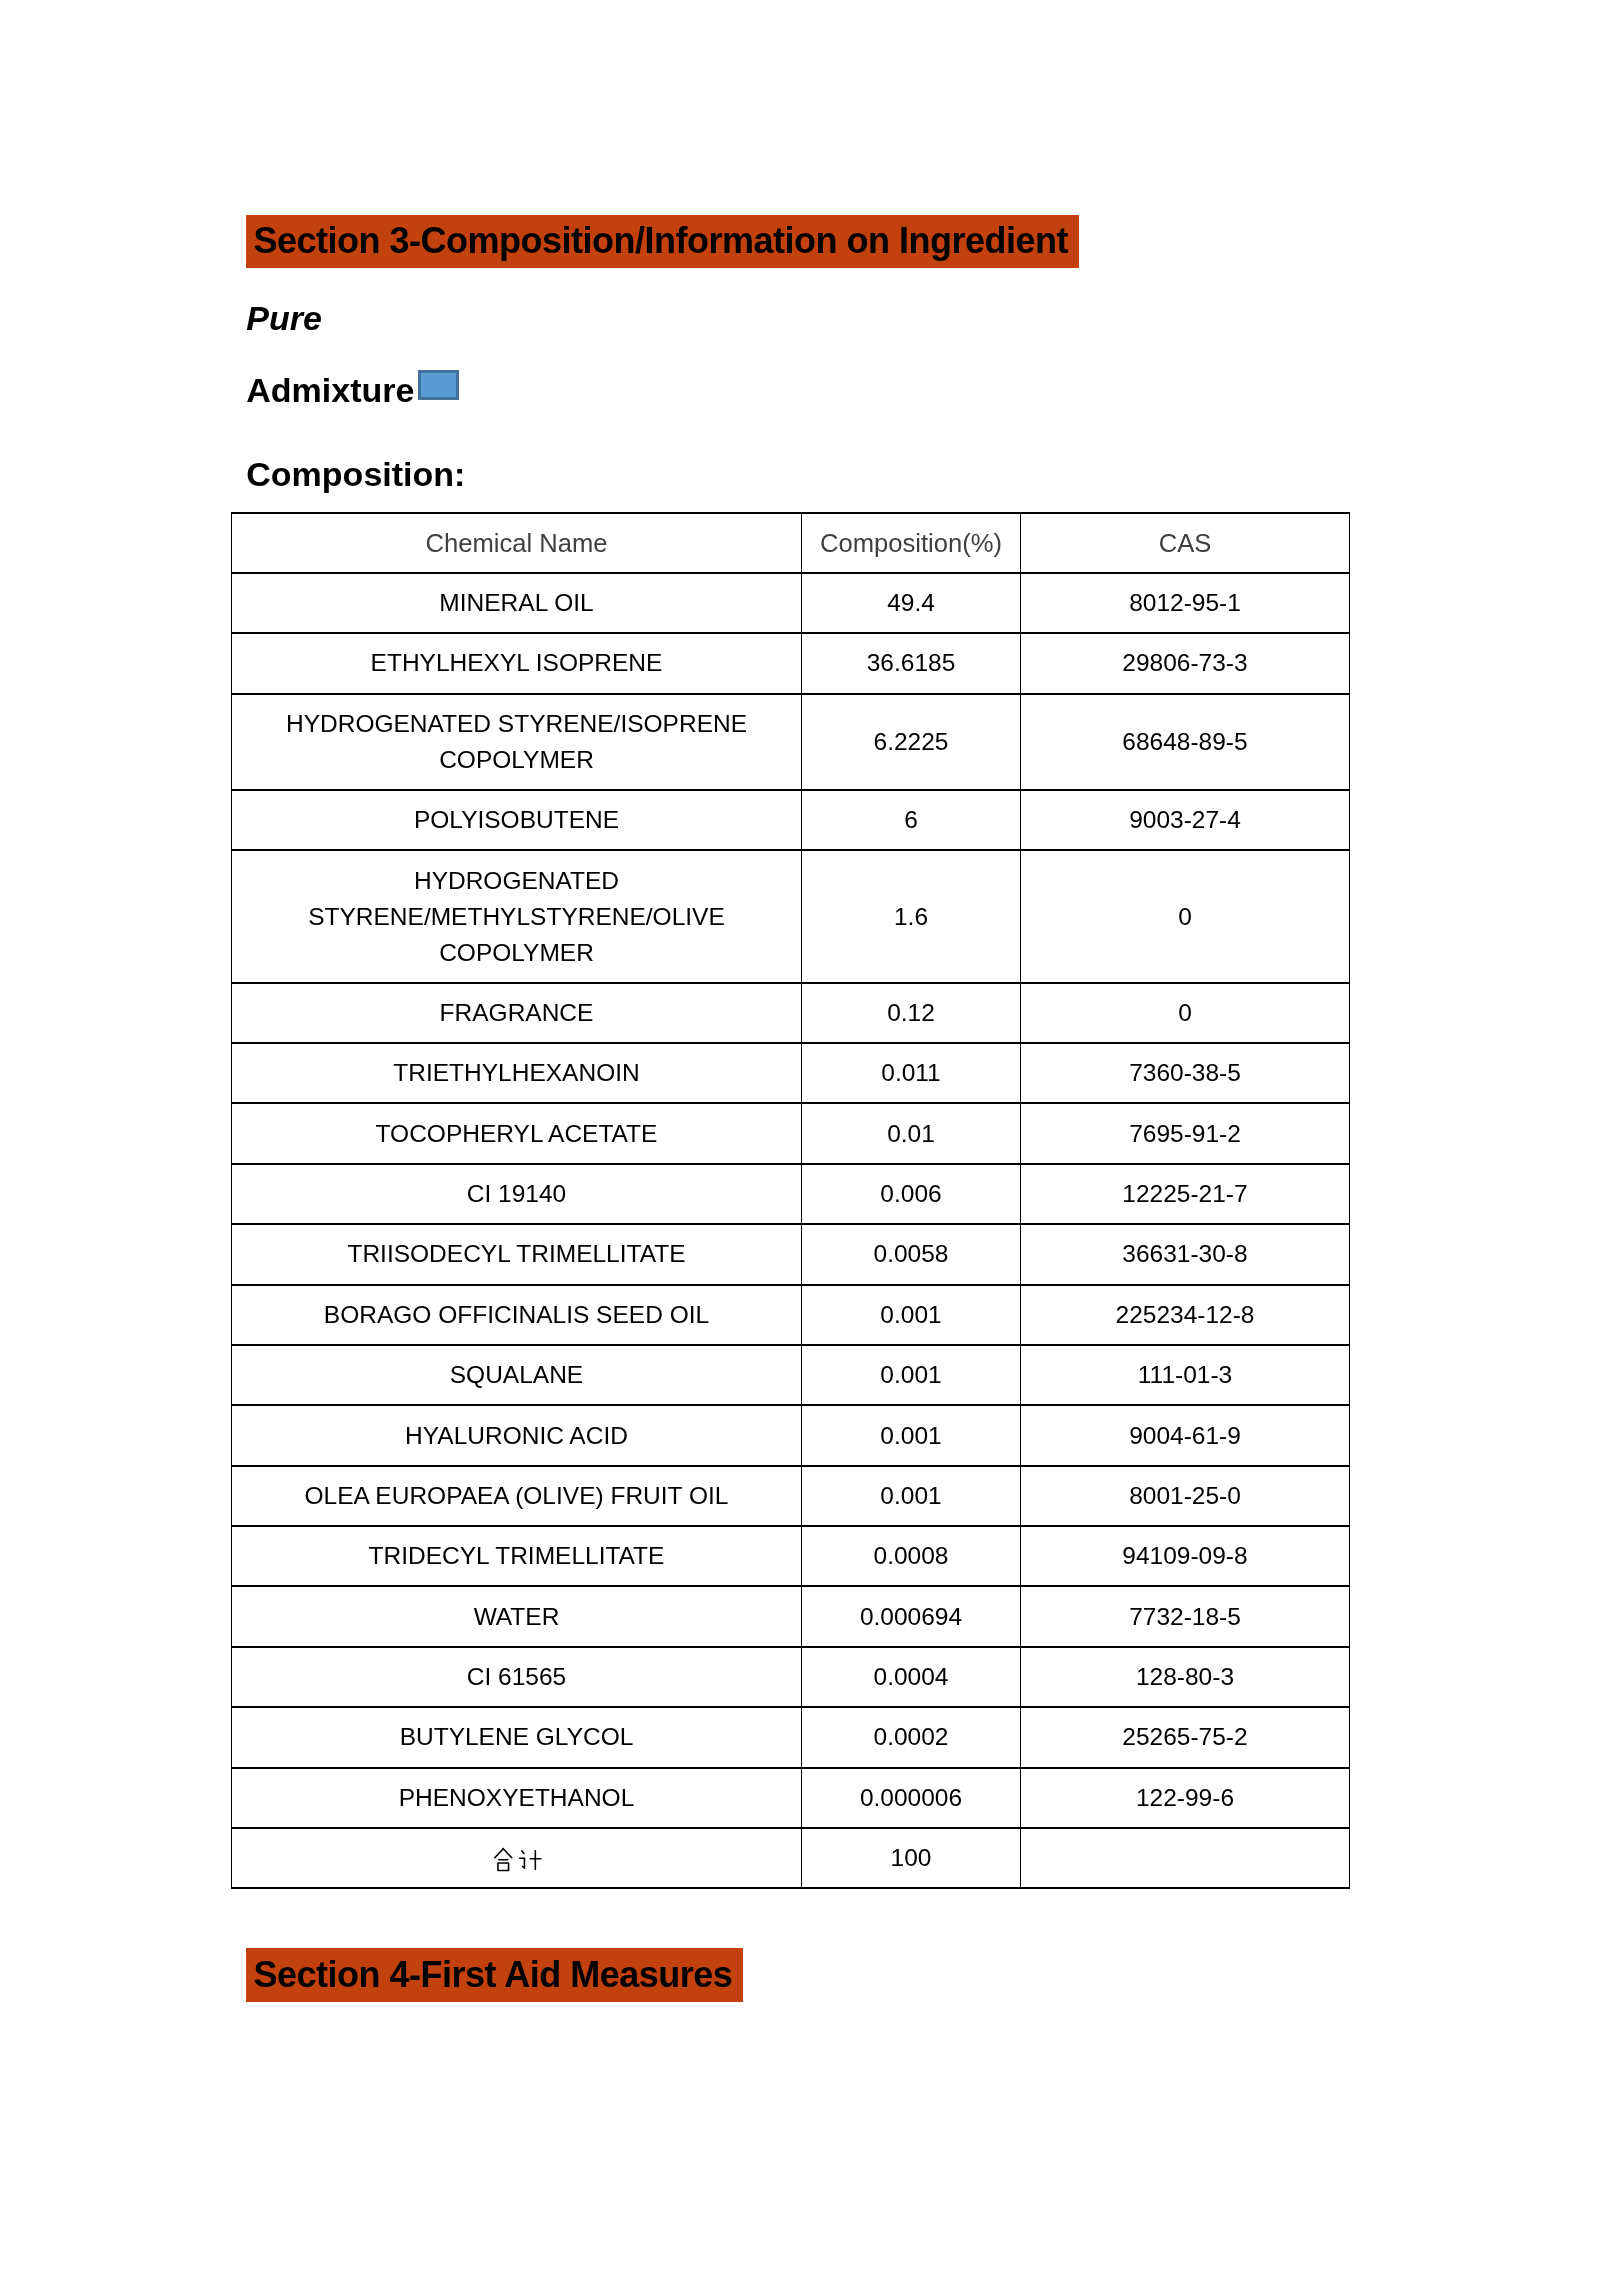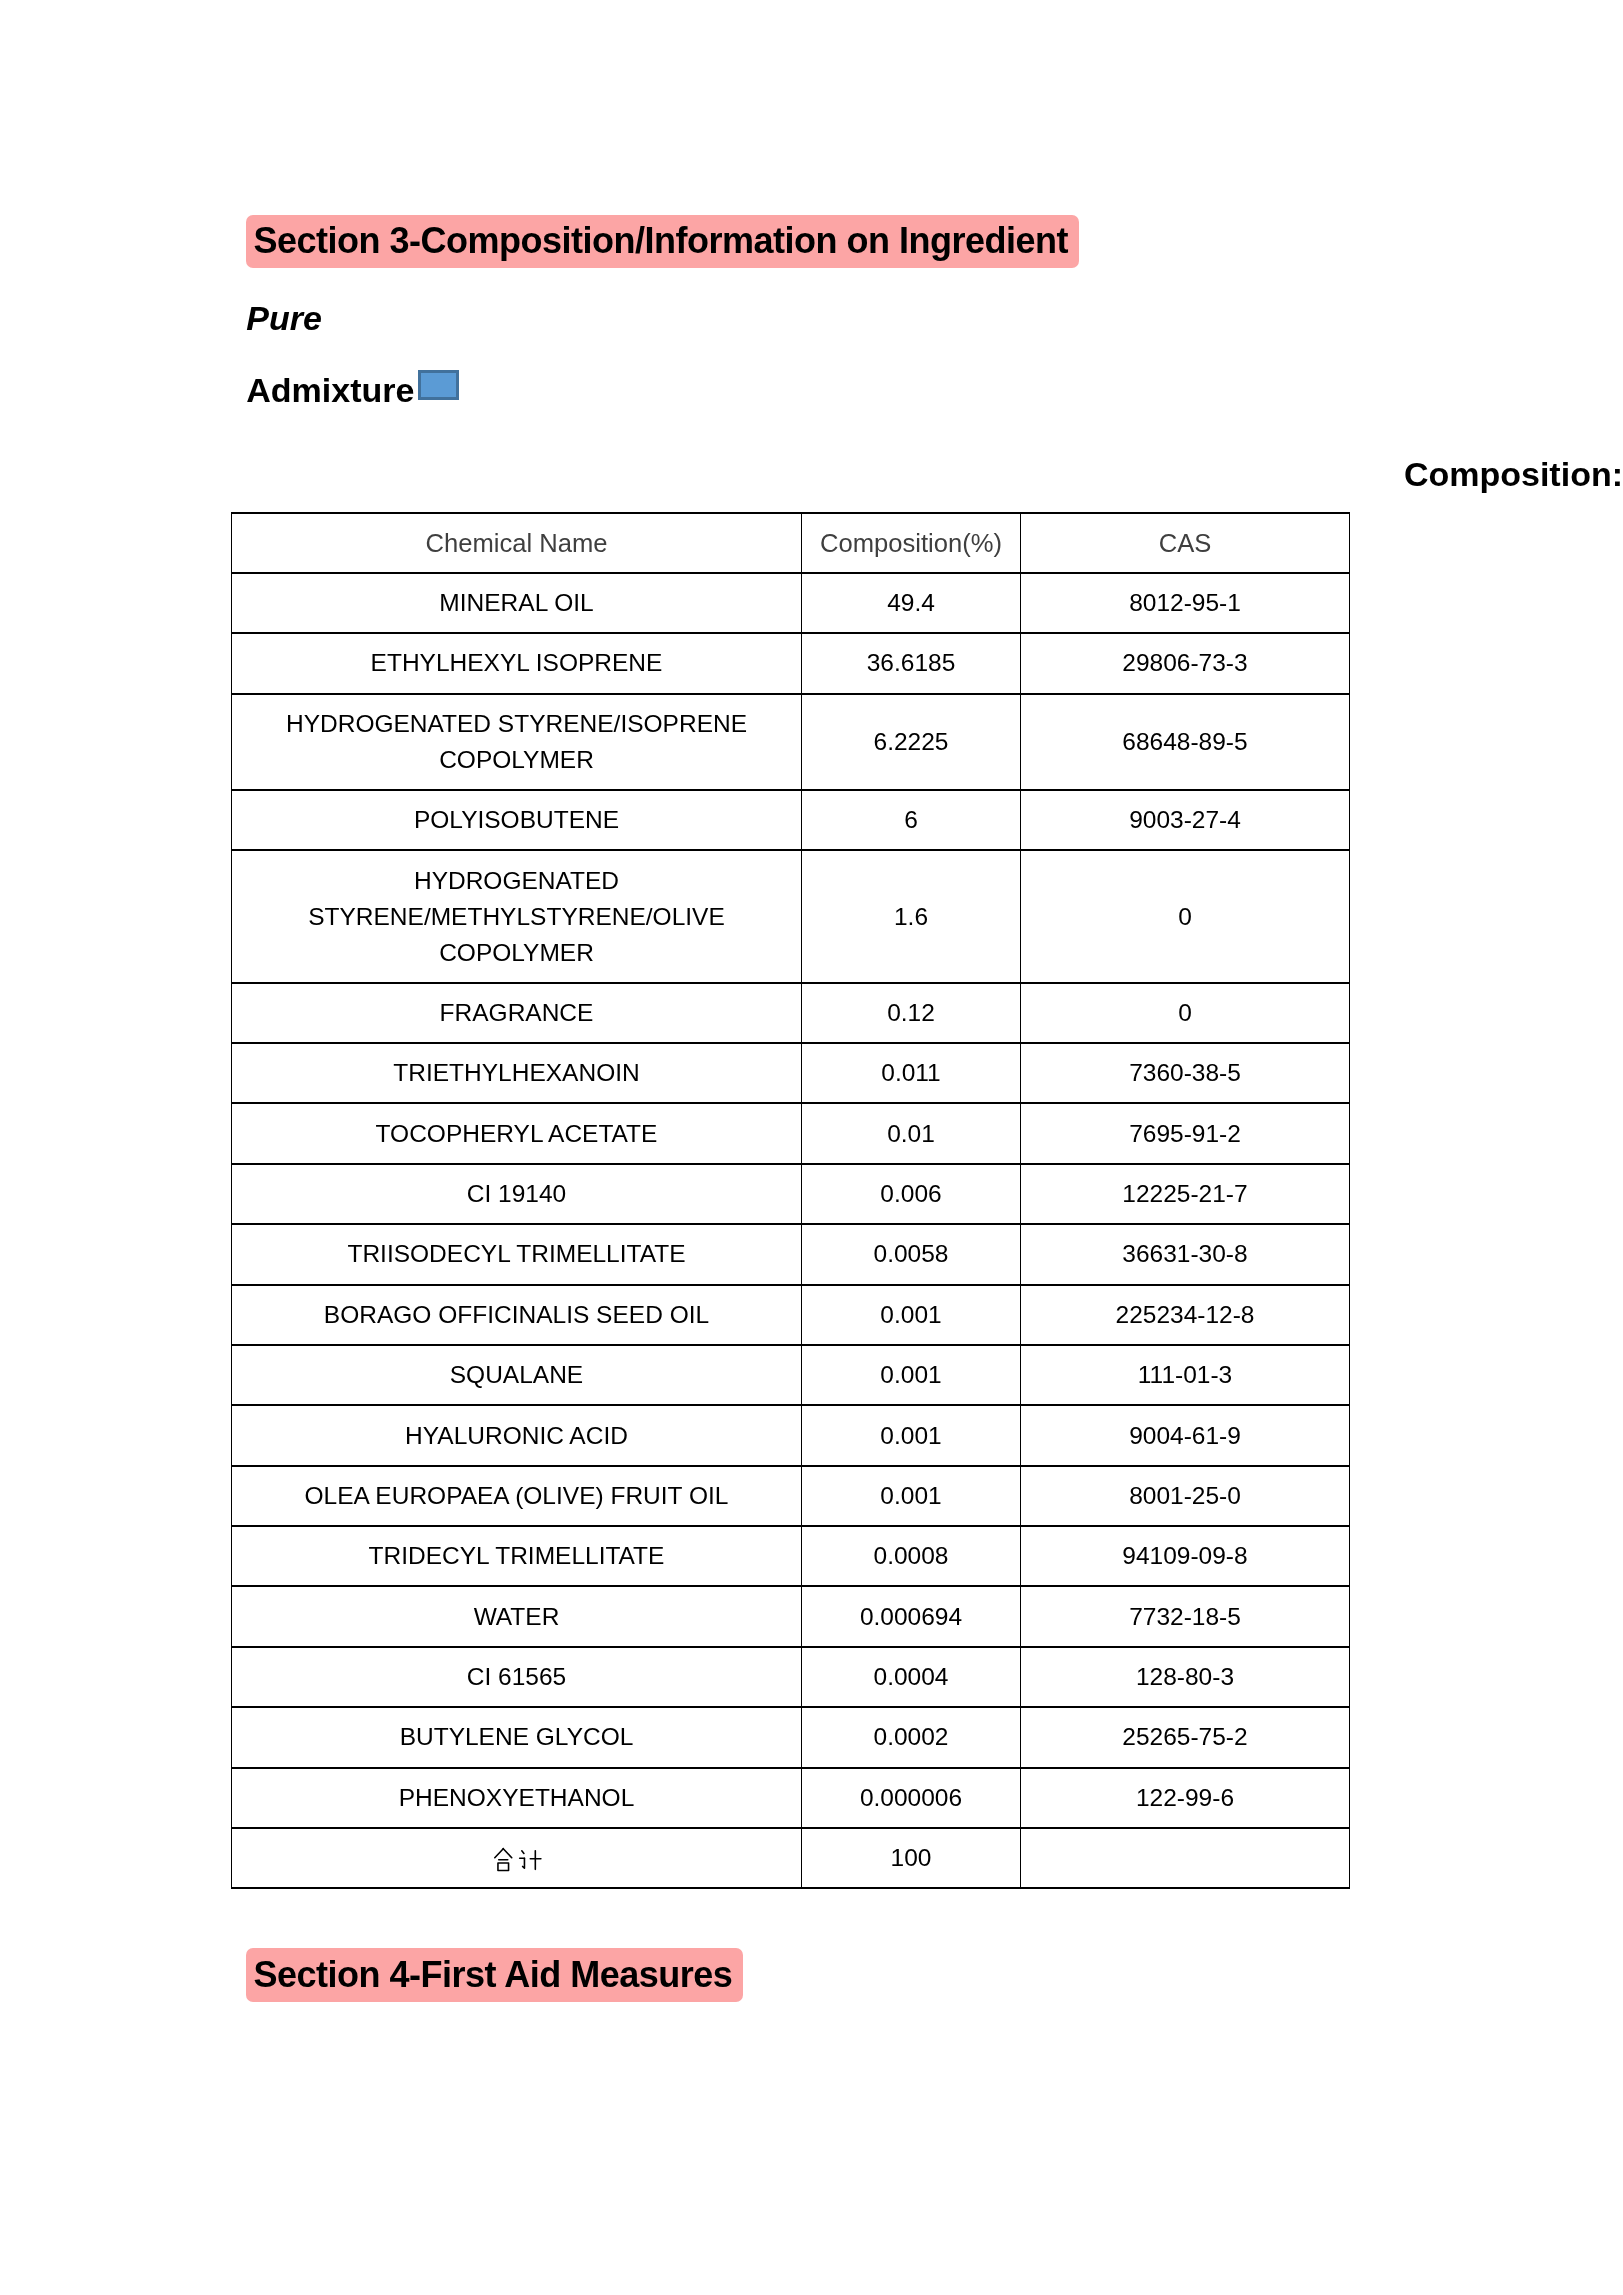--- a/index.html
+++ b/index.html
@@ -6,40 +6,39 @@
   body {
     width:1623px; height:2295px;
     font-family:"Liberation Sans", sans-serif;
     color:#000;
     position:relative;
   }
   .content { padding:215px 0 0 231px; }
 
   .heading-box {
     display:inline-block;
-    background:#fca5a5;
+    background:#c2410c;
     margin:0 0 31px 15.3px;
     padding:8.2px 11.2px 9.2px 7.2px;
     line-height:1.0;
-    border-radius:7px;
   }
   .heading-text {
     font-size:36px; font-weight:bold; letter-spacing:-0.5px; color:#000;
     white-space:nowrap;
   }
   .block { display:block; }
 
   .sub-heading {
     font-size:34px; font-weight:bold; line-height:39px;
     margin:0 0 0 15.3px;
     color:#000;
   }
   .mb-pure { margin-bottom:32px;font-style:italic; }
   .mb-admix { margin-bottom:45px; }
-  .mb-comp { margin-bottom:18.4px;text-align:right; }
+  .mb-comp { margin-bottom:18.4px; }
 
   .admix-checkbox {
     display:inline-block;
     width:35px; height:23.5px;
     background:#5b9bd5;
     border:3.1px solid #41719c;
     margin-left:3.1px;
     vertical-align:2px;
   }
 

